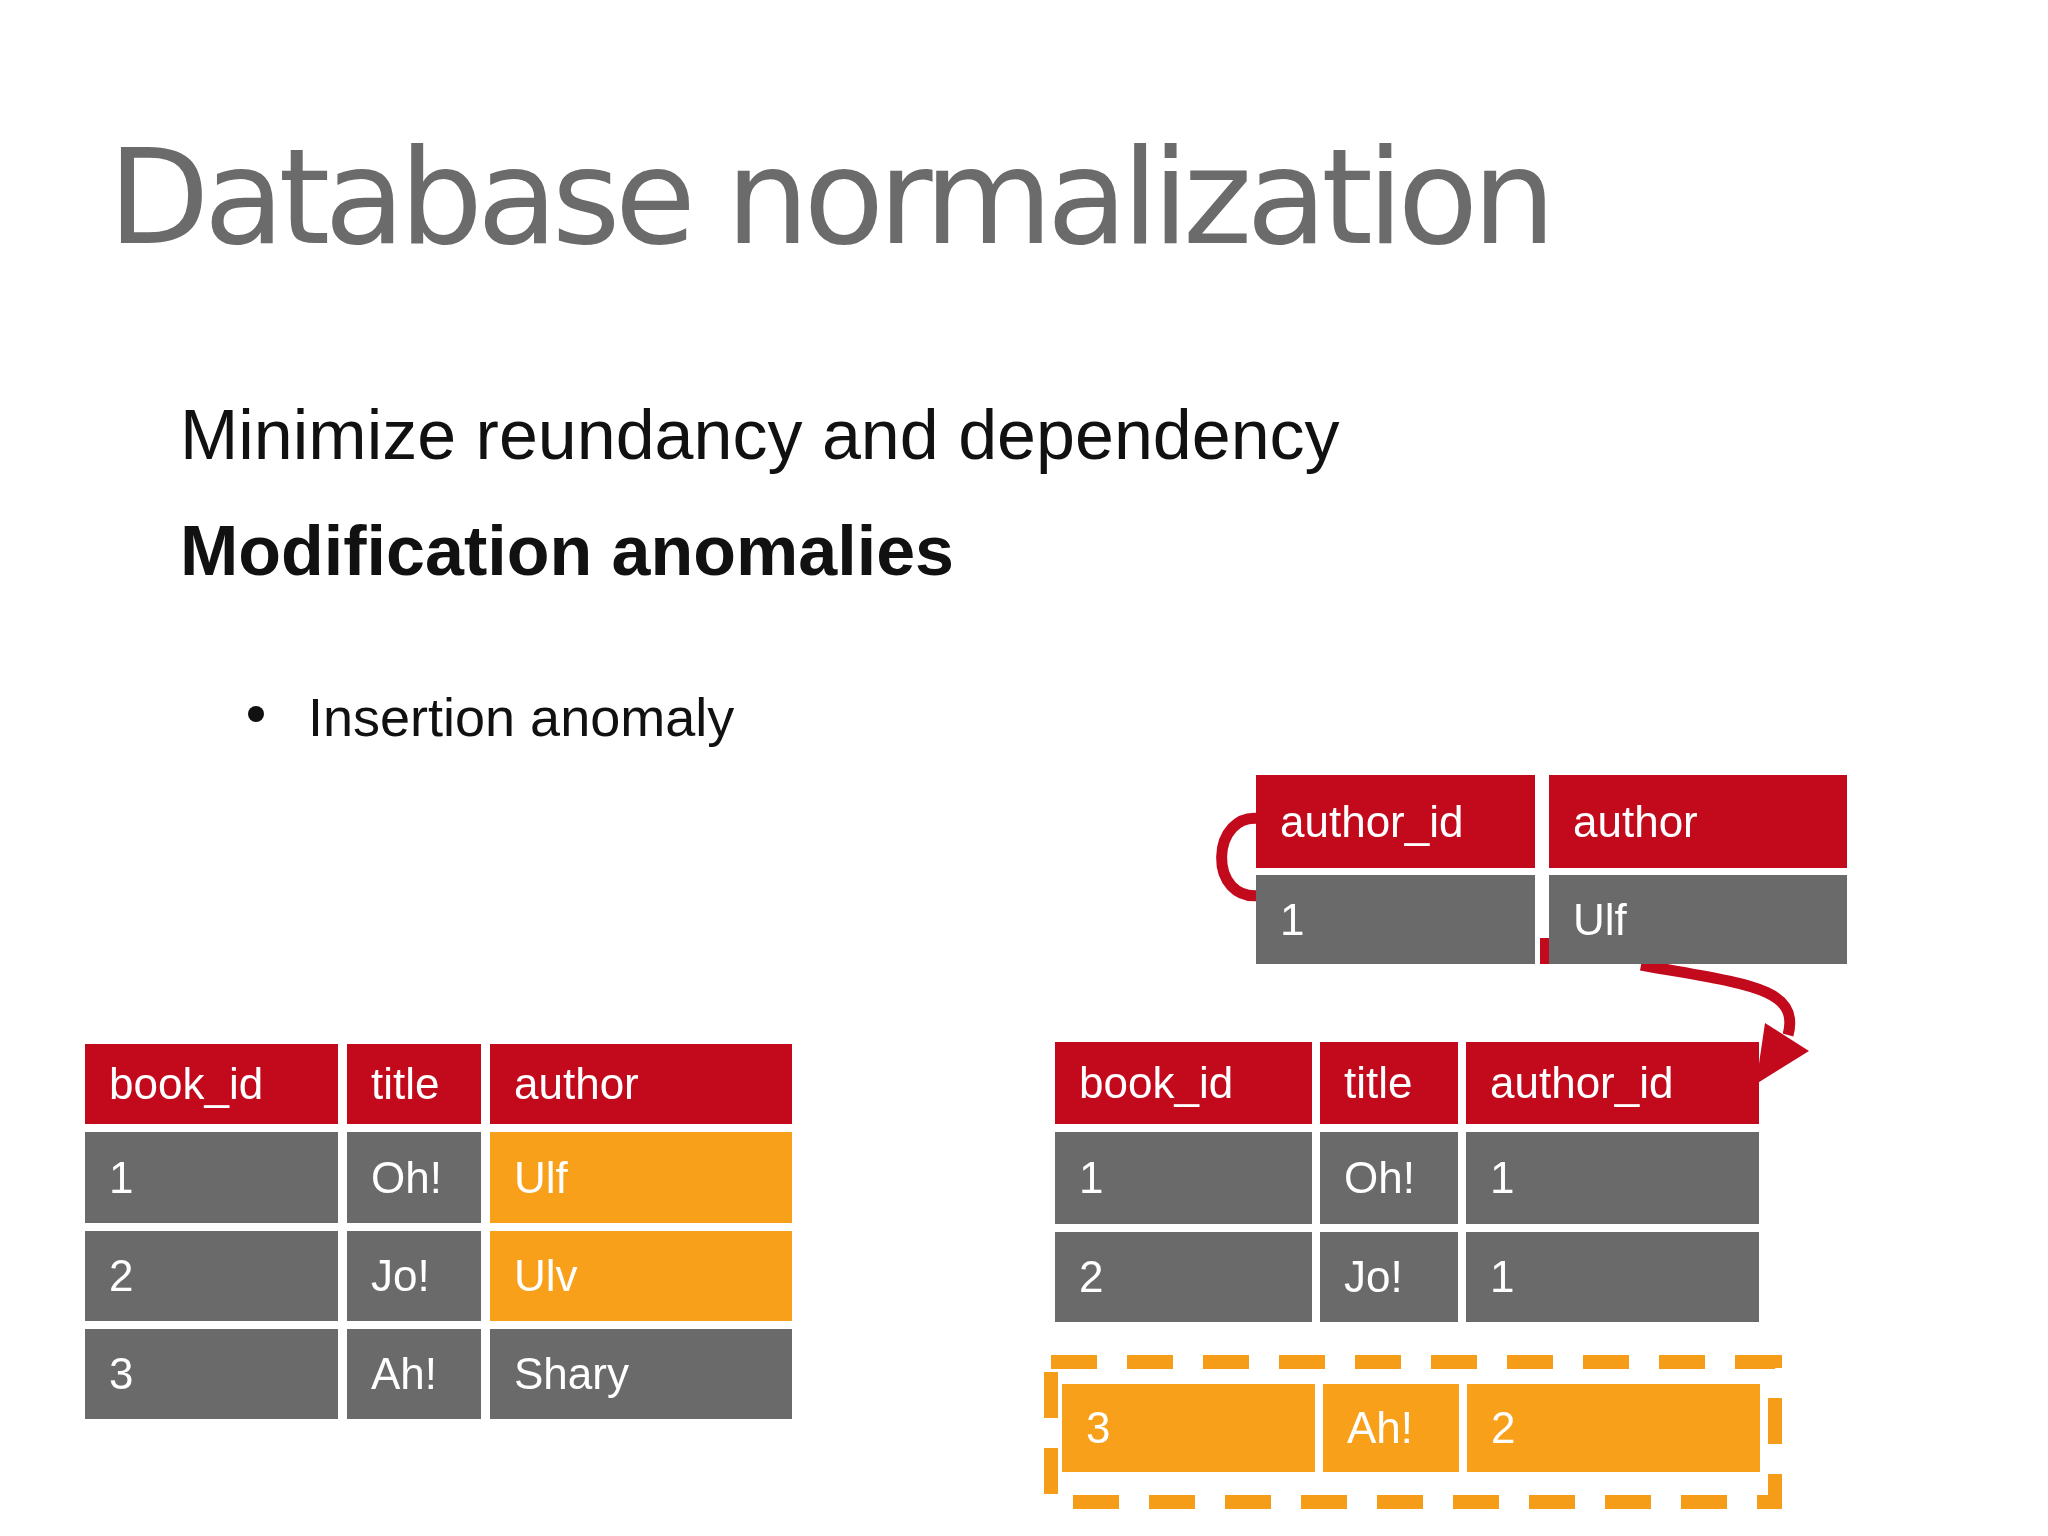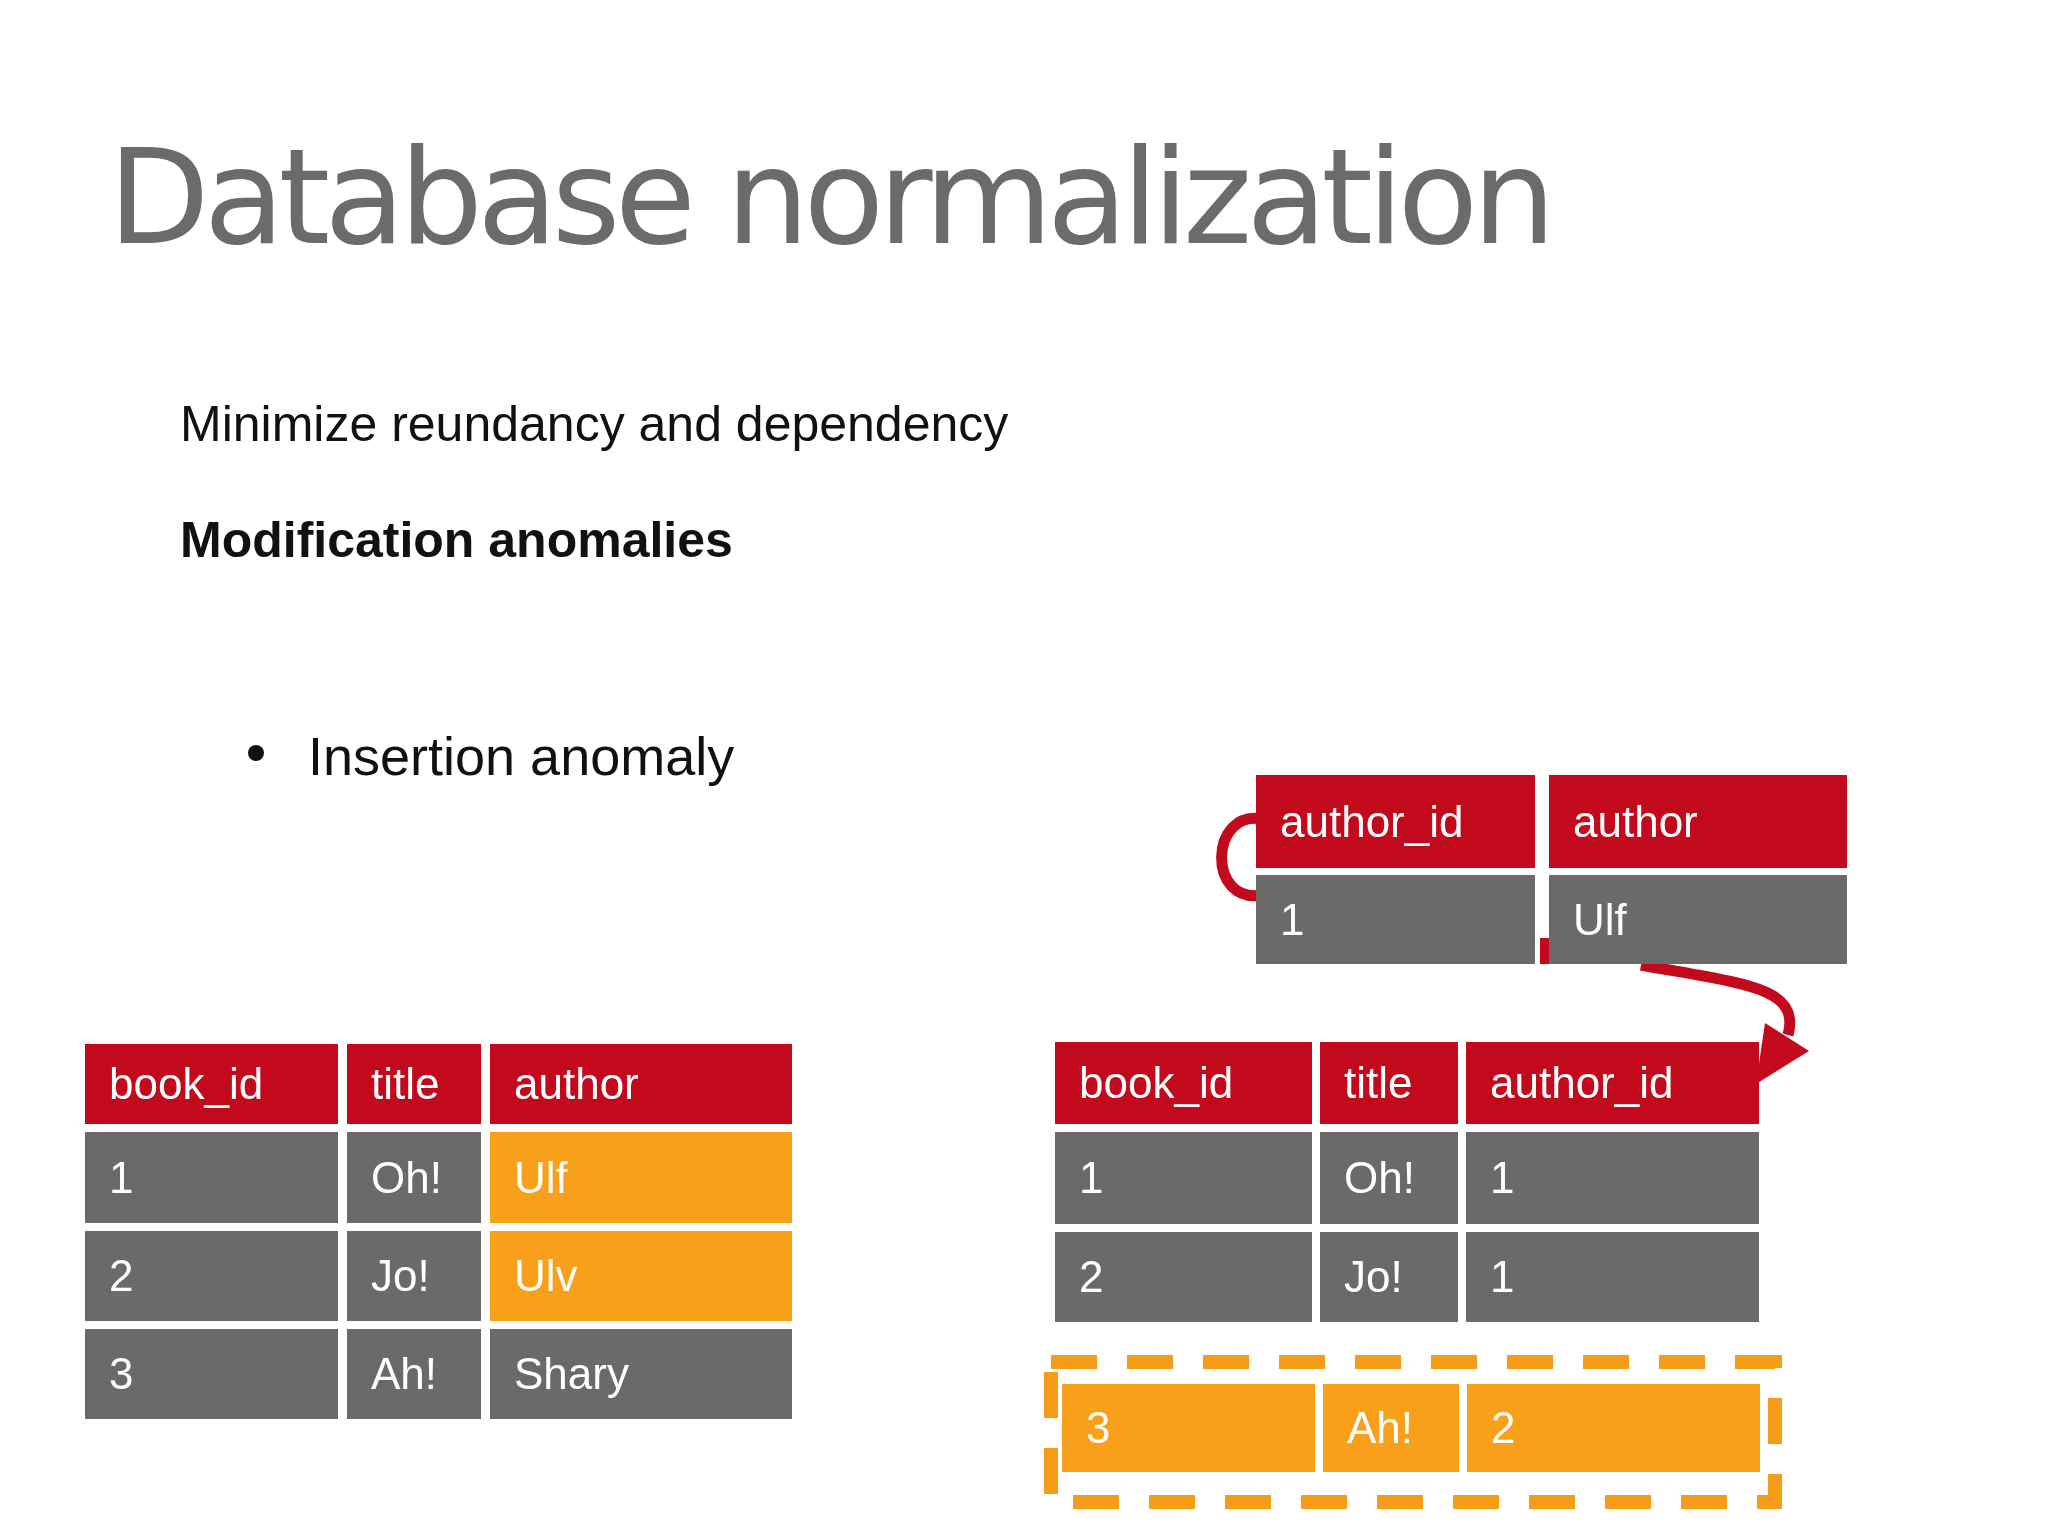--- a/index.html
+++ b/index.html
@@ -14,26 +14,26 @@
   .title{
     position:absolute;left:108px;top:88px;
     font-family:"DejaVu Sans", sans-serif;
     font-size:132px;line-height:1.1;
     letter-spacing:-6px;
     color:#6b6b6b;
     white-space:nowrap;
   }
   .bodyline{
     position:absolute;left:180px;
-    font-size:50px;color:#111111;white-space:nowrap;
+    font-size:70px;color:#111111;white-space:nowrap;
   }
   .line1{top:358px;}
   .line2{top:474px;font-weight:bold;}
   .bullet-row{position:absolute;left:248px;white-space:nowrap;}
-  .b1{top:586px;} .b2{top:688px;} .b3{top:786px;}
+  .b1{top:586px;} .b2{top:649px;} .b3{top:786px;}
   .dot{
     display:inline-block;vertical-align:middle;
     width:16px;height:16px;border-radius:50%;
     background:#111111;margin-right:44px;margin-top:-6px;
   }
   .bullet-text{
     display:inline-block;vertical-align:middle;
     font-size:54px;color:#111111;
   }
   .tbl{position:absolute;display:grid;z-index:2;}

